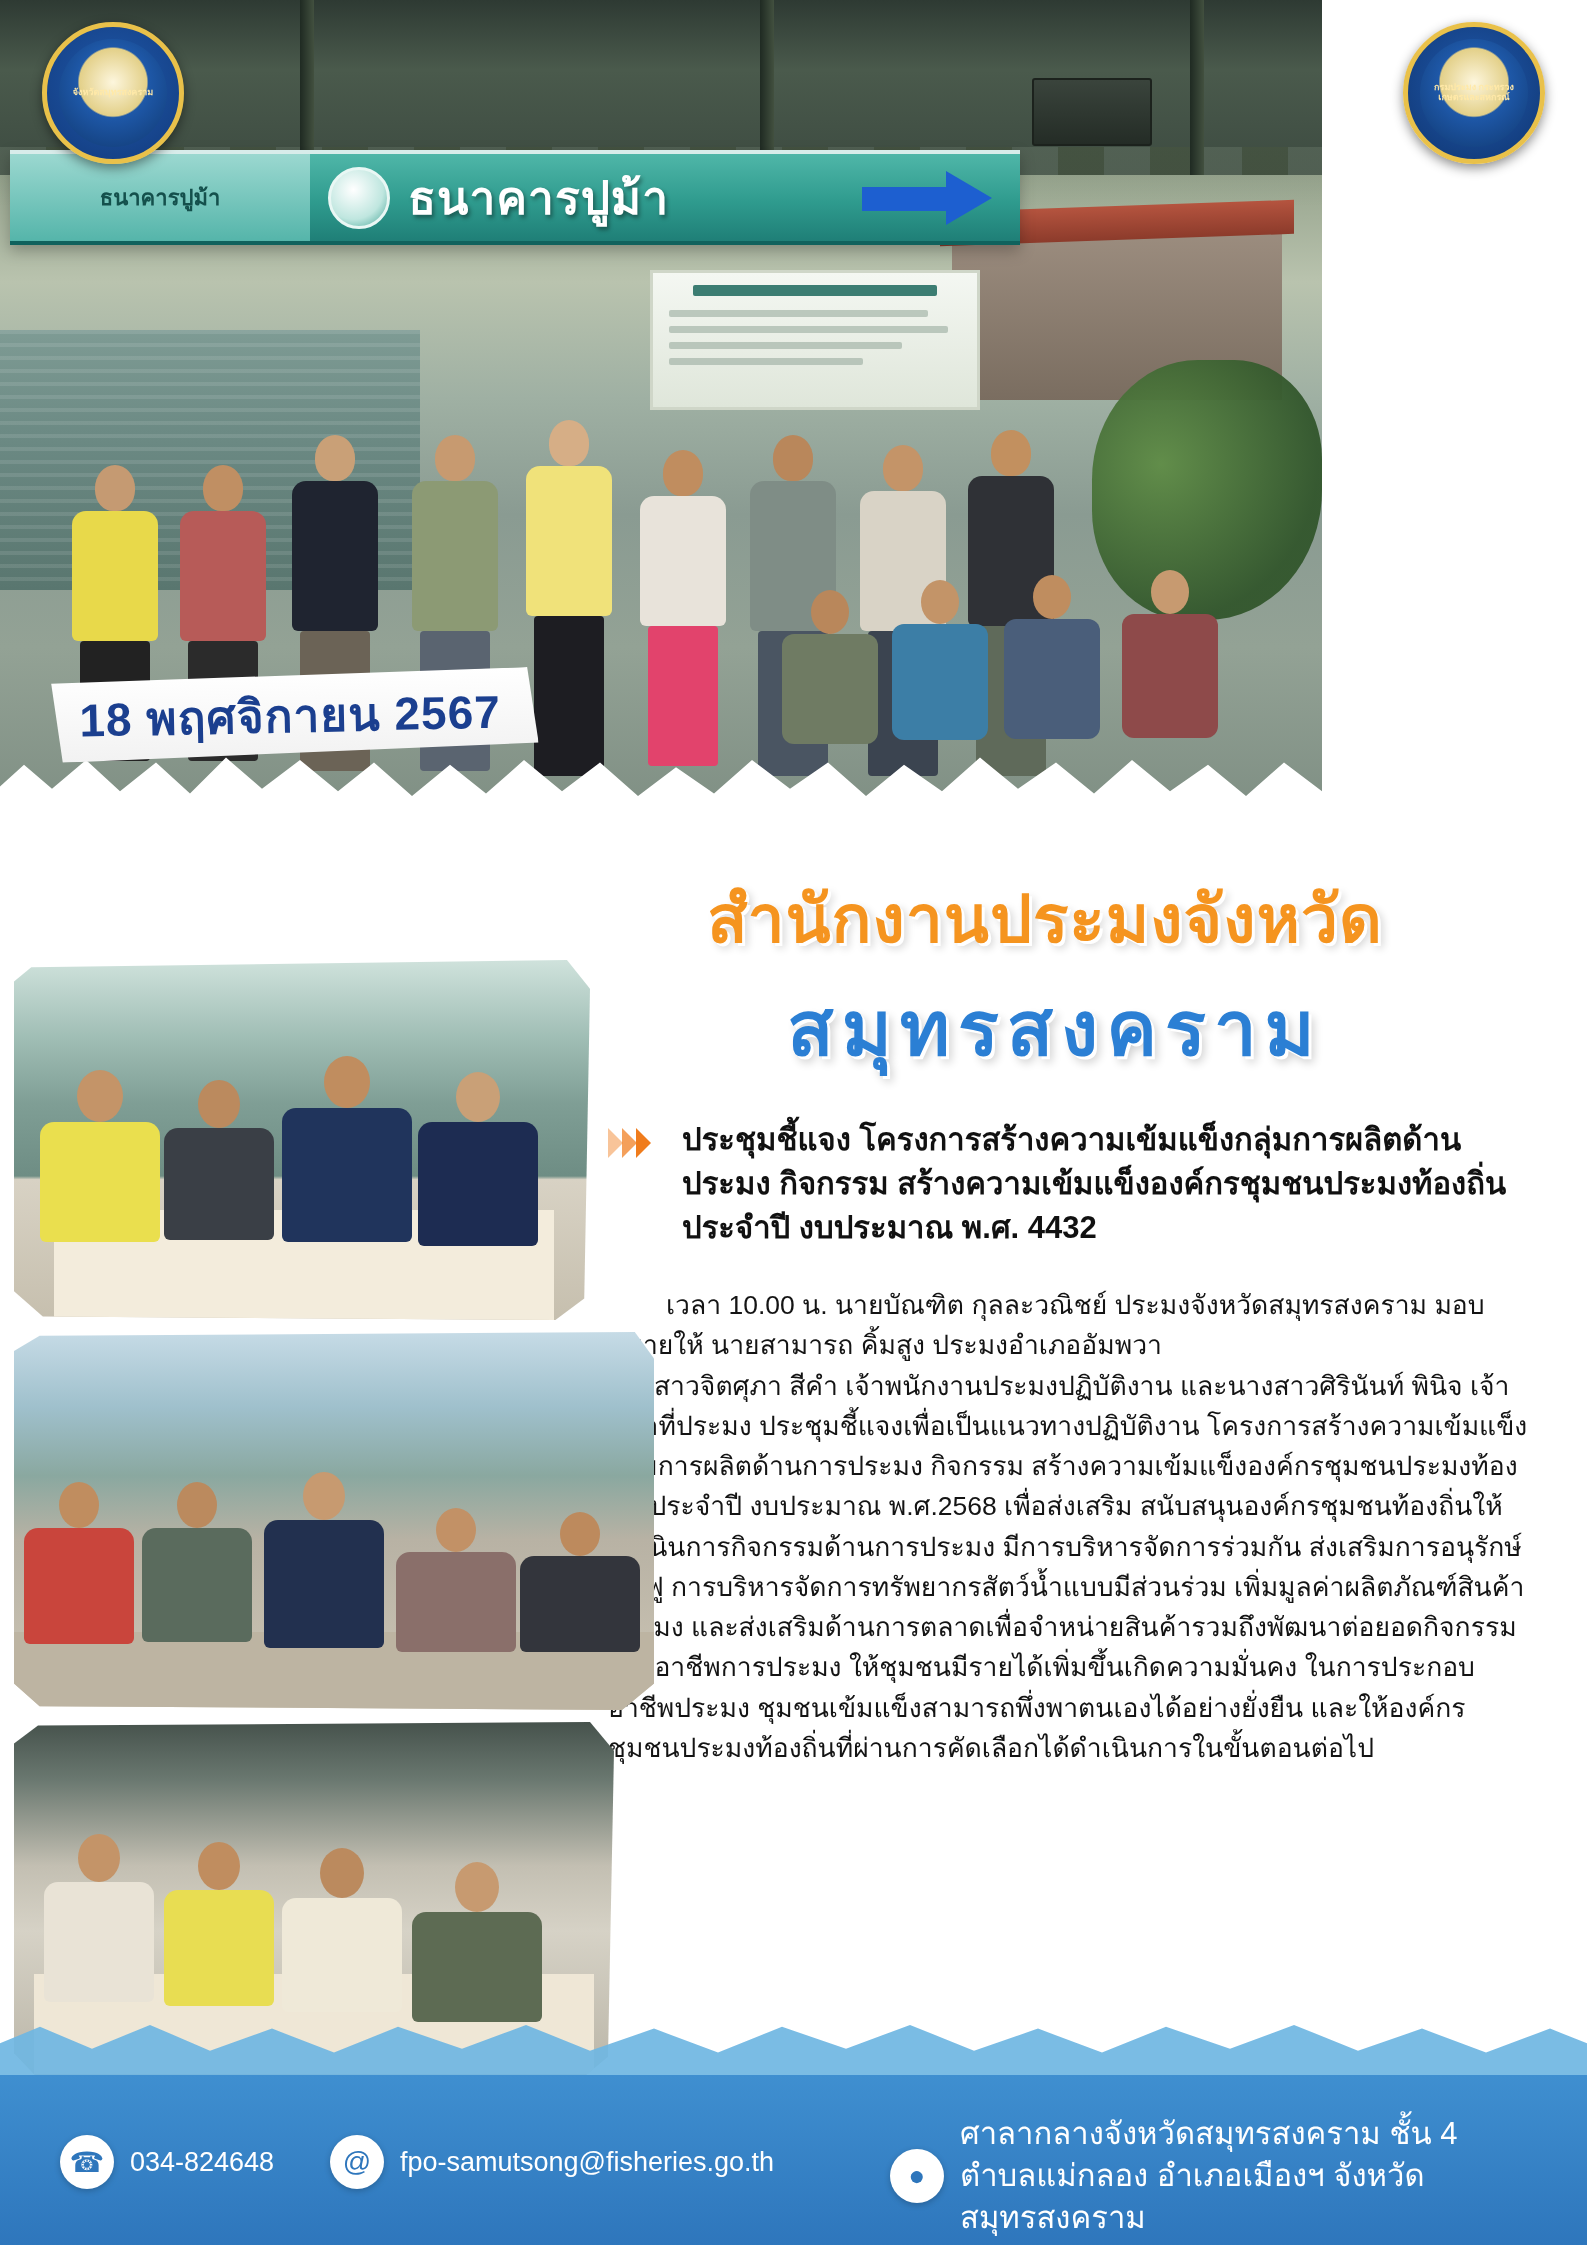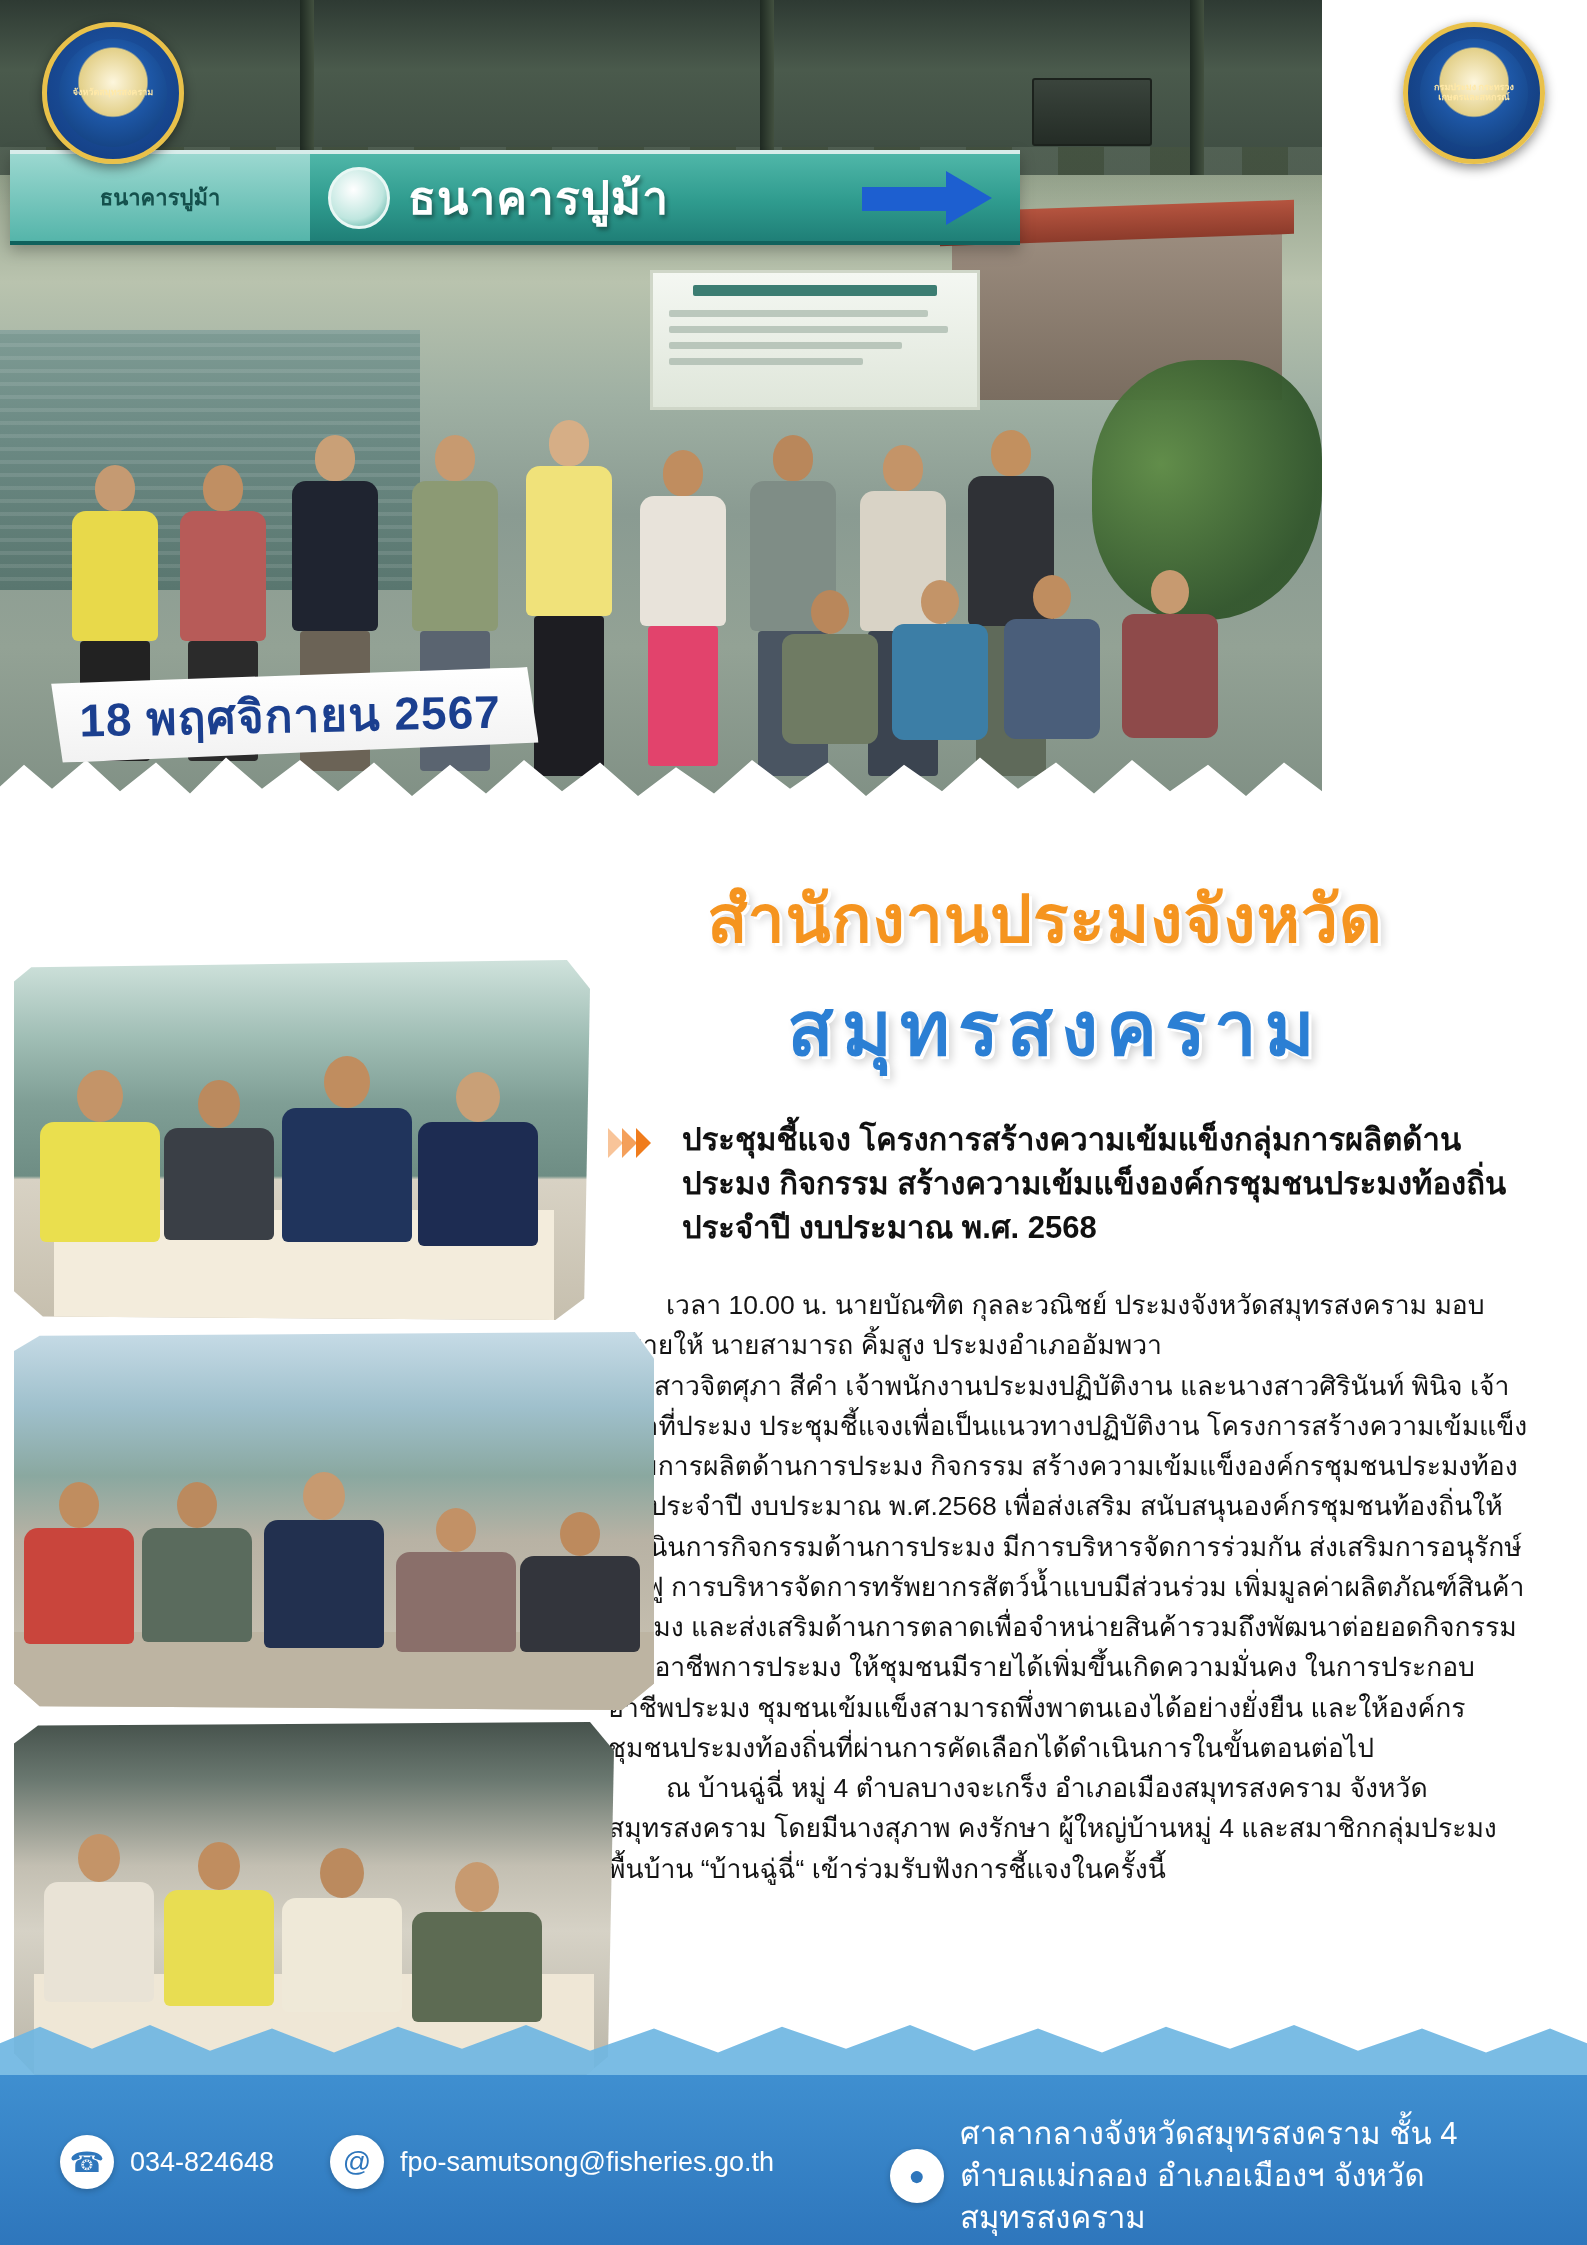--- a/index.html
+++ b/index.html
@@ -378,26 +378,25 @@
 </div>
 
 <div class="head-orange">สำนักงานประมงจังหวัด</div>
 <div class="head-blue">สมุทรสงคราม</div>
 
 <div class="chev">
   <i></i>
     <i></i>
     <i></i>
 </div>
-<div class="lede">ประชุมชี้แจง โครงการสร้างความเข้มแข็งกลุ่มการผลิตด้านประมง กิจกรรม สร้างความเข้มแข็งองค์กรชุมชนประมงท้องถิ่น ประจำปี งบประมาณ พ.ศ. 2568</div>
+<div class="lede">ประชุมชี้แจง โครงการสร้างความเข้มแข็งกลุ่มการผลิตด้านประมง กิจกรรม สร้างความเข้มแข็งองค์กรชุมชนประมงท้องถิ่น ประจำปี งบประมาณ พ.ศ. 4432</div>
 
 <div class="body-text">
   <p class="indent">เวลา 10.00 น. นายบัณฑิต กุลละวณิชย์ ประมงจังหวัดสมุทรสงคราม มอบหมายให้ นายสามารถ คิ้มสูง ประมงอำเภออัมพวา</p>
   <p>นางสาวจิตศุภา สีคำ เจ้าพนักงานประมงปฏิบัติงาน และนางสาวศิรินันท์ พินิจ เจ้าหน้าที่ประมง ประชุมชี้แจงเพื่อเป็นแนวทางปฏิบัติงาน โครงการสร้างความเข้มแข็งกลุ่มการผลิตด้านการประมง กิจกรรม สร้างความเข้มแข็งองค์กรชุมชนประมงท้องถิ่น ประจำปี งบประมาณ พ.ศ.2568 เพื่อส่งเสริม สนับสนุนองค์กรชุมชนท้องถิ่นให้ดำเนินการกิจกรรมด้านการประมง มีการบริหารจัดการร่วมกัน ส่งเสริมการอนุรักษ์ ฟื้นฟู การบริหารจัดการทรัพยากรสัตว์น้ำแบบมีส่วนร่วม เพิ่มมูลค่าผลิตภัณฑ์สินค้าประมง และส่งเสริมด้านการตลาดเพื่อจำหน่ายสินค้ารวมถึงพัฒนาต่อยอดกิจกรรมจากอาชีพการประมง ให้ชุมชนมีรายได้เพิ่มขึ้นเกิดความมั่นคง ในการประกอบอาชีพประมง ชุมชนเข้มแข็งสามารถพึ่งพาตนเองได้อย่างยั่งยืน และให้องค์กรชุมชนประมงท้องถิ่นที่ผ่านการคัดเลือกได้ดำเนินการในขั้นตอนต่อไป</p>
-  <p class="indent">ณ บ้านฉู่ฉี่ หมู่ 4 ตำบลบางจะเกร็ง อำเภอเมืองสมุทรสงคราม จังหวัดสมุทรสงคราม โดยมีนางสุภาพ คงรักษา ผู้ใหญ่บ้านหมู่ 4 และสมาชิกกลุ่มประมงพื้นบ้าน “บ้านฉู่ฉี่“ เข้าร่วมรับฟังการชี้แจงในครั้งนี้</p>
 </div>
 
 <div class="photo p1">
   <div class="ph-tbl" style="left:40px; top:250px; width:500px; height:110px; background:#f3ecdc;"></div>
   <div class="ph-person" style="left:26px; top:110px; width:120px;">
     <div class="h" style="width:46px;height:52px;background:#c49468;"></div>
     <div class="b" style="height:120px;background:#eadf4e;"></div>
   </div>
   <div class="ph-person" style="left:150px; top:120px; width:110px;">
     <div class="h" style="width:42px;height:48px;background:#bb8a5e;"></div>

